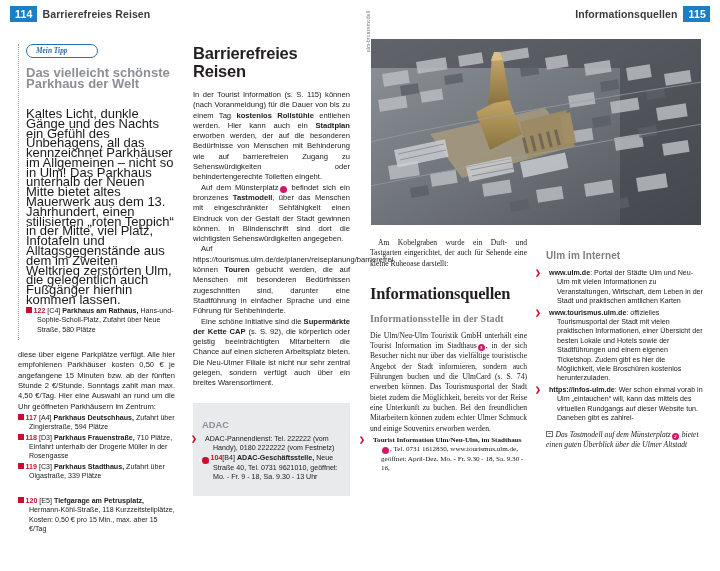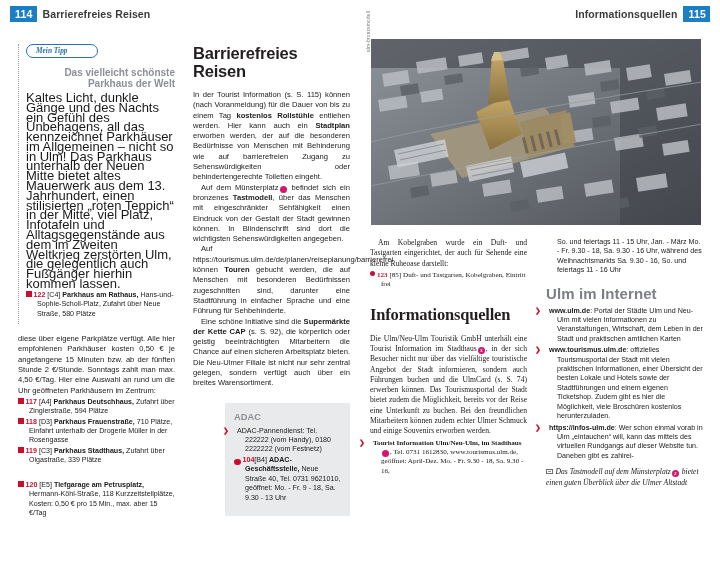--- a/index.html
+++ b/index.html
@@ -39,21 +39,21 @@
   }
   .body-text p { margin-bottom:0; }
   .body-text p + p { text-indent:8px; }
   .body-text b { font-weight:bold; }
 
   h1.sec {
     font-size:16.5px; font-weight:bold; color:#231f20;
     letter-spacing:-0.2px; margin-bottom:10px; line-height:18px;
   }
   h2.sub {
-    font-size:15px; font-weight:bold; color:#7d7f86;
+    font-size:10px; font-weight:bold; color:#7d7f86;
     margin:12px 0 7px 0; line-height:11px; letter-spacing:.1px;
   }
 
   
   .poi { margin-top:2px; }
   .poi-row {
     font-size:7.1px; line-height:9.4px; color:#1a1a1a;
     padding-left:11px; text-indent:-11px; margin-bottom:1px;
   }
   .poi-row .num { color:#c8102e; font-weight:bold; }
@@ -87,31 +87,30 @@
   .tipp {
     border-left:1.4px dotted #9aa0a6;
     padding-left:7px; padding-bottom:4px;
   }
   .tipp-badge {
     display:inline-block; border:1.2px solid #2a6fb0; border-radius:9px;
     padding:1px 7px 1.5px 7px; margin-bottom:5px;text-decoration:underline;
   }
   .tipp-badge svg { display:block; }
   .tipp-title {
-    font-size:10px; line-height:11.2px; color:#8c8f96; font-weight:600;
-    margin-bottom:4px;
-    text-align:right;
+    font-size:13px; line-height:11.2px; color:#8c8f96; font-weight:600;
+    margin-bottom:20px;
   }
   .tipp-body { font-size:13px; line-height:9.8px; color:#1a1a1a; }
 
   .rule-gap { height:10px; }
 
   
   .greybox {
-    background:#e9eaec; padding:9px 9px 12px 9px; margin-top:14px;margin-left:32px;
+    background:#e9eaec; padding:17px 9px 12px 9px; margin-top:14px;
   }
   .greybox-title {
     font-size:9.3px; color:#8c8f96; font-weight:600; margin-bottom:4px;
   }
 
   
   .photo-wrap { position:absolute; left:370px; top:38px; width:332px; height:188px; }
   .photo { width:100%; height:100%; display:block; }
   .credit {
     position:absolute; left:-4px; top:14px;
@@ -327,44 +326,37 @@
       </g>
       <rect width="332" height="188" fill="none" stroke="#ffffff" stroke-width="2"></rect>
     </svg>
     <div class="credit">ulm-bronzemodell</div>
   </div>
 
   <div class="col c3" style="top:238px;font-family:Liberation Serif, serif;">
     <div class="body-text">
       <p style="text-indent:8px;">Am Kobelgraben wurde ein Duft- und Tastgarten eingerichtet, der auch für Sehende eine kleine Ruheoase darstellt:</p>
     </div>
+
+    <h1 class="sec" style="margin-top:16px;">Informationsquellen</h1>
+    <h2 class="sub" style="margin-top:0;">Informationsstelle in der Stadt</h2>
+
+    <div class="body-text">
+      <p>
+        <span>Die Ulm/Neu-Ulm Touristik GmbH unterhält eine Tourist Information im Stadthaus</span><span class="pin">3</span><span>, in der sich Besucher nicht nur über das vielfältige touristische Angebot der Stadt informieren, sondern auch Führungen buchen und die UlmCard (s. S. 74) erwerben können. Das Tourismusportal der Stadt bietet zudem die Möglichkeit, bereits vor der Reise eine Unterkunft zu buchen. Bei den freundlichen Mitarbeitern können zudem echter Ulmer Schmuck und einige Souvenirs erworben werden.</span>
+      </p>
+    </div>
     <div class="poi">
       <div class="poi-row">
-        <span class="dot-ico"></span><span class="num">123</span>
-        <span>[85]</span>
-        <span>Duft- und Tastgarten, Kobelgraben, Eintritt frei</span>
-      </div>
-    </div>
-
-    <h1 class="sec" style="margin-top:16px;">Informationsquellen</h1>
-
-    <div class="body-text">
-      <p>
-        <span>Die Ulm/Neu-Ulm Touristik GmbH unterhält eine Tourist Information im Stadthaus</span><span class="pin">3</span><span>, in der sich Besucher nicht nur über das vielfältige touristische Angebot der Stadt informieren, sondern auch Führungen buchen und die UlmCard (s. S. 74) erwerben können. Das Tourismusportal der Stadt bietet zudem die Möglichkeit, bereits vor der Reise eine Unterkunft zu buchen. Bei den freundlichen Mitarbeitern können zudem echter Ulmer Schmuck und einige Souvenirs erworben werden.</span>
-      </p>
-    </div>
-    <div class="poi">
-      <div class="poi-row">
         <span class="chev">❯</span><b>Tourist Information Ulm/Neu-Ulm, im Stadthaus</b><span class="pin">3</span><span>, Tel. 0731 1612830, www.tourismus.ulm.de, geöffnet: April-Dez. Mo. - Fr. 9.30 - 18, Sa. 9.30 - 16,</span>
       </div>
     </div>
   </div>
 
   <div class="col c4" style="top:238px;">
-    <div class="poi-row" style="padding-left:11px;text-indent:0;">So. und feiertags 11 - 15 Uhr, Jan. - März Mo. - Fr. 9.30 - 18, Sa. 9.30 - 16 Uhr, während des Weihnachtsmarkts Sa. 9.30 - 16, So. und feiertags 11 - 16 Uhr</div>
 
     <h2 class="sub">Ulm im Internet</h2>
 
     <div class="poi">
       <div class="poi-row">
         <span class="chev">❯</span><b>www.ulm.de</b><span>: Portal der Städte Ulm und Neu-Ulm mit vielen Informationen zu Veranstaltungen, Wirtschaft, dem Leben in der Stadt und praktischen amtlichen Karten</span>
       </div>
       <div class="poi-row">
         <span class="chev">❯</span><b>www.tourismus.ulm.de</b><span>: offizielles Tourismusportal der Stadt mit vielen praktischen Informationen, einer Übersicht der besten Lokale und Hotels sowie der Stadtführungen und einem eigenen Ticketshop. Zudem gibt es hier die Möglichkeit, viele Broschüren kostenlos herunterzuladen.</span>
       </div>

